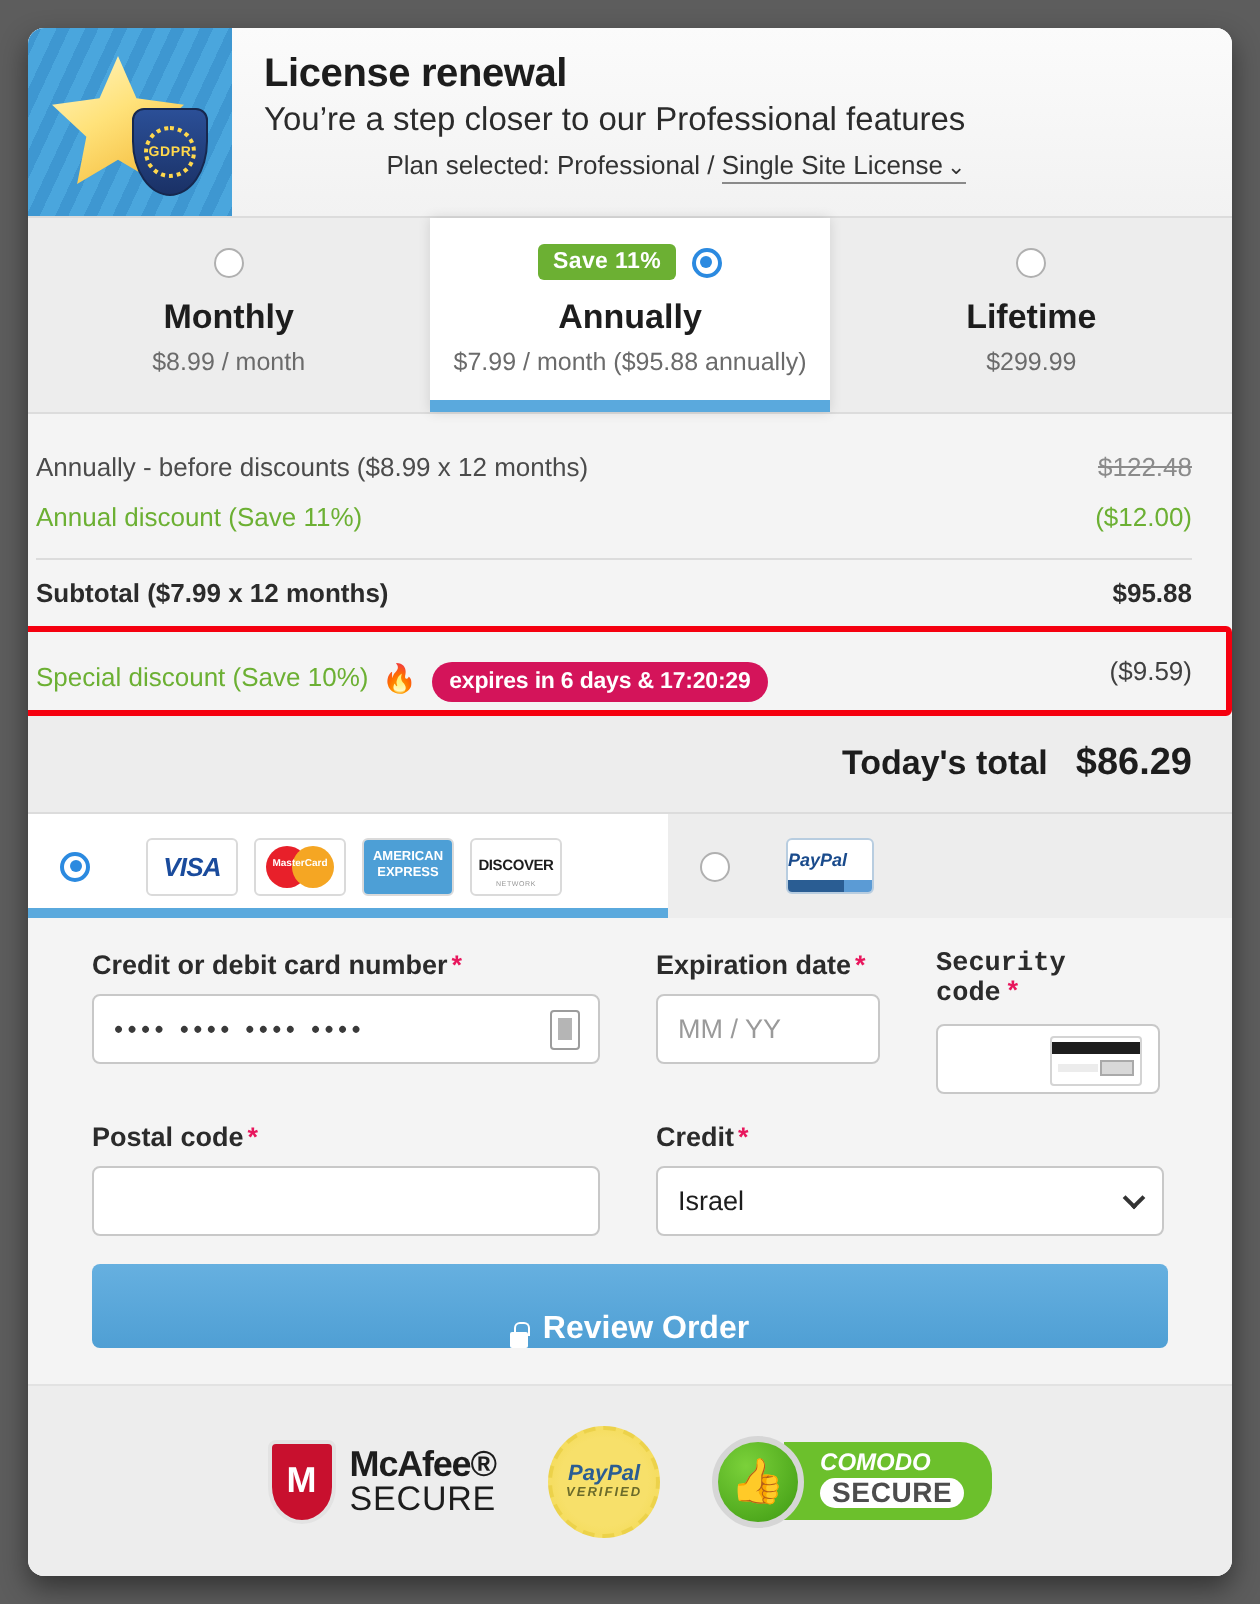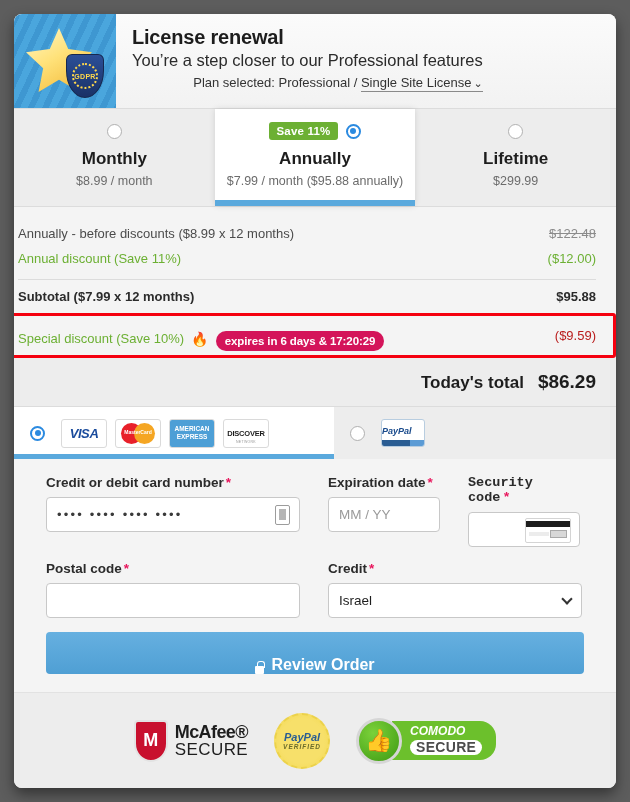--- a/index.html
+++ b/index.html
@@ -105,35 +105,35 @@
   .row .val { color: #4b4b4b; }
   .row.strike .val { text-decoration: line-through; color: #8b8b8b; }
   .row.green .lbl, .row.green .val { color: #6cb033; }
   .hr { height: 1px; background: #dcdcdc; margin: 8px 0 4px 0; }
   .row.bold .lbl, .row.bold .val { font-weight: bold; color: #2b2b2b; }
   .row.highlight {
     border: 3px solid #f5000f; border-radius: 3px;
     margin: 4px -20px 0 -20px; padding: 4px 17px;
   }
   .row.highlight .lbl { color: #6cb033; display: flex; gap: 7px; margin-top: 11px; }
-  .row.highlight .val { color: #b91c1c; }
+  .row.highlight .val { color: #404040; }
   .flame { font-size: 14px; }
   .timer-pill {
     background: #d4145a; color: #fff; font-size: 11.5px; font-weight: bold;
     padding: 4px 9px; border-radius: 10px; letter-spacing: -.1px;
   }
   .total-wrap { background: #ededed; padding: 13px 20px; flex: none;
                 border-bottom: 1px solid #dcdcdc; }
   .total { display: flex; justify-content: flex-end; align-items: baseline; gap: 14px; }
   .total .t-lbl { font-size: 17px; font-weight: bold; color: #1d1d1d; }
   .total .t-val { font-size: 19px; font-weight: bold; color: #1d1d1d; }
 
   
   .pm-tabs { display: flex; height: 52px; background: #ededed; flex: none; }
-  .pm-tab { display: flex; align-items: center; gap: 16px; padding: 0 16px;
+  .pm-tab { display: flex; align-items: center; gap: 28px; padding: 0 16px;
             position: relative; cursor: pointer; }
   .pm-tab.cards { width: 320px; }
   .pm-tab.paypal { flex: 1; }
   .pm-tab.active { background: #fff; }
   .pm-tab.active::after { content: ""; position: absolute; left: 0; right: 0;
                           bottom: 0; height: 5px; background: #5aa9dd; }
   .logo-row { display: flex; gap: 8px; align-items: center; }
   .clogo { width: 46px; height: 29px; border: 1px solid #dadada; border-radius: 3px;
            background: #fff; display: flex; align-items: center; justify-content: center;
            overflow: hidden; }

